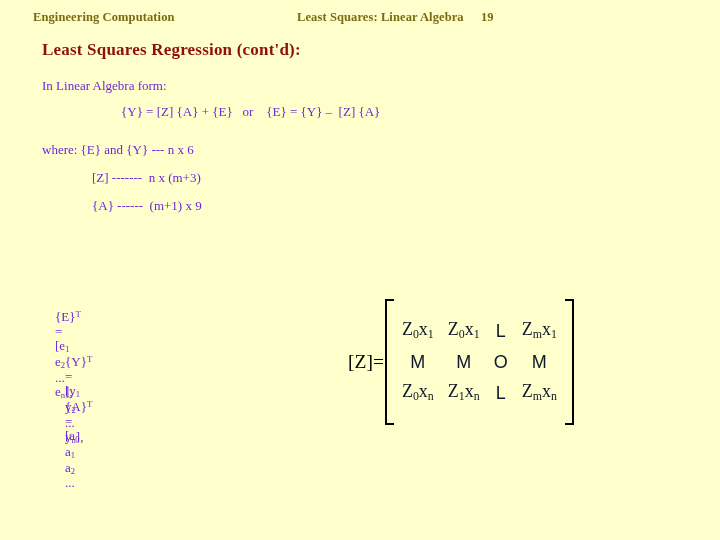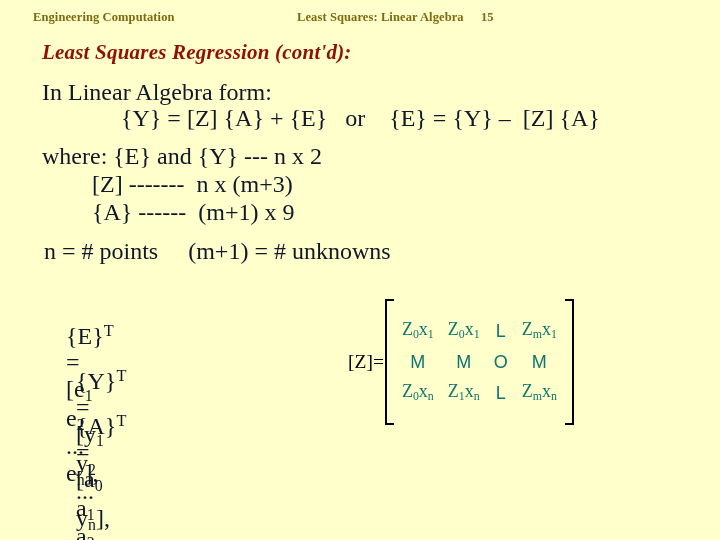--- a/index.html
+++ b/index.html
@@ -40,33 +40,32 @@
   .hdr-center { position: absolute; left: 257px; top: 0; margin-left: 40px; }
   .hdr-page   { position: absolute; left: 481px; top: 0; }
 
   
   .title {
     position: absolute;
     left: 42px;
     top: 40px;
     font-family: "Liberation Serif", "DejaVu Serif", serif;
     font-weight: bold;
-    font-style: italic;
-    font-size: 21px;
+    font-size: 17px;
     color: #8E1007;
     white-space: nowrap;
     letter-spacing: 0.2px;
   }
 
   
   .btxt {
     position: absolute;
     font-family: "Liberation Serif", "DejaVu Serif", serif;
-    font-size: 24px;
-    color: #0f172a;
+    font-size: 13px;
+    color: #6d28d9;
     white-space: pre;
     line-height: 1.1;
   }
 
   .l-form      { left: 42px;  top: 79px; }
   .l-eq        { left: 121px; top: 105px; }
   .l-where     { left: 42px;  top: 143px; }
   .l-z         { left: 92px;  top: 171px; }
   .l-a         { left: 92px;  top: 199px; }
   .l-npoints   { left: 44px;  top: 238px; }
@@ -108,21 +107,21 @@
     border-top: 2px solid #000;
     border-bottom: 2px solid #000;
   }
   .bracket.left  { border-left: 2.5px solid #000; }
   .bracket.right { border-right: 2.5px solid #000; }
 
   table.mat {
     border-collapse: collapse;
     font-family: "Liberation Serif", "DejaVu Serif", serif;
     font-size: 18px;
-    color: #0f766e;
+    color: #0f172a;
     margin: 0 1px;
   }
   table.mat td {
     padding: 2px 7px;
     text-align: center;
     white-space: nowrap;
     height: 27px;
     line-height: 1;
   }
   td.ell {
@@ -131,31 +130,30 @@
   }
 </style>
 </head>
 <body>
 
 <div class="slide">
 
   <div class="header">
     <span class="hdr-left">Engineering Computation</span>
     <span class="hdr-center">Least Squares: Linear Algebra</span>
-    <span class="hdr-page">15</span>
+    <span class="hdr-page">19</span>
   </div>
 
   <div class="title">Least Squares Regression (cont'd):</div>
 
   <div class="btxt l-form">In Linear Algebra form:</div>
   <div class="btxt l-eq">{Y} = [Z] {A} + {E}   or    {E} = {Y} –  [Z] {A}</div>
-  <div class="btxt l-where">where: {E} and {Y} --- n x 2</div>
+  <div class="btxt l-where">where: {E} and {Y} --- n x 6</div>
   <div class="btxt l-z">[Z] -------  n x (m+3)</div>
   <div class="btxt l-a">{A} ------  (m+1) x 9</div>
-  <div class="btxt l-npoints">n = # points     (m+1) = # unknowns</div>
 
   <div class="btxt l-et">
     <span>{E}</span><span class="sup">T</span>
     <span>=</span>
     <span>[</span><span>e</span><span class="sub">1</span>
     <span>e</span><span class="sub">2</span>
     <span>...</span>
     <span>e</span><span class="sub">n</span><span>],</span>
   </div>
 

